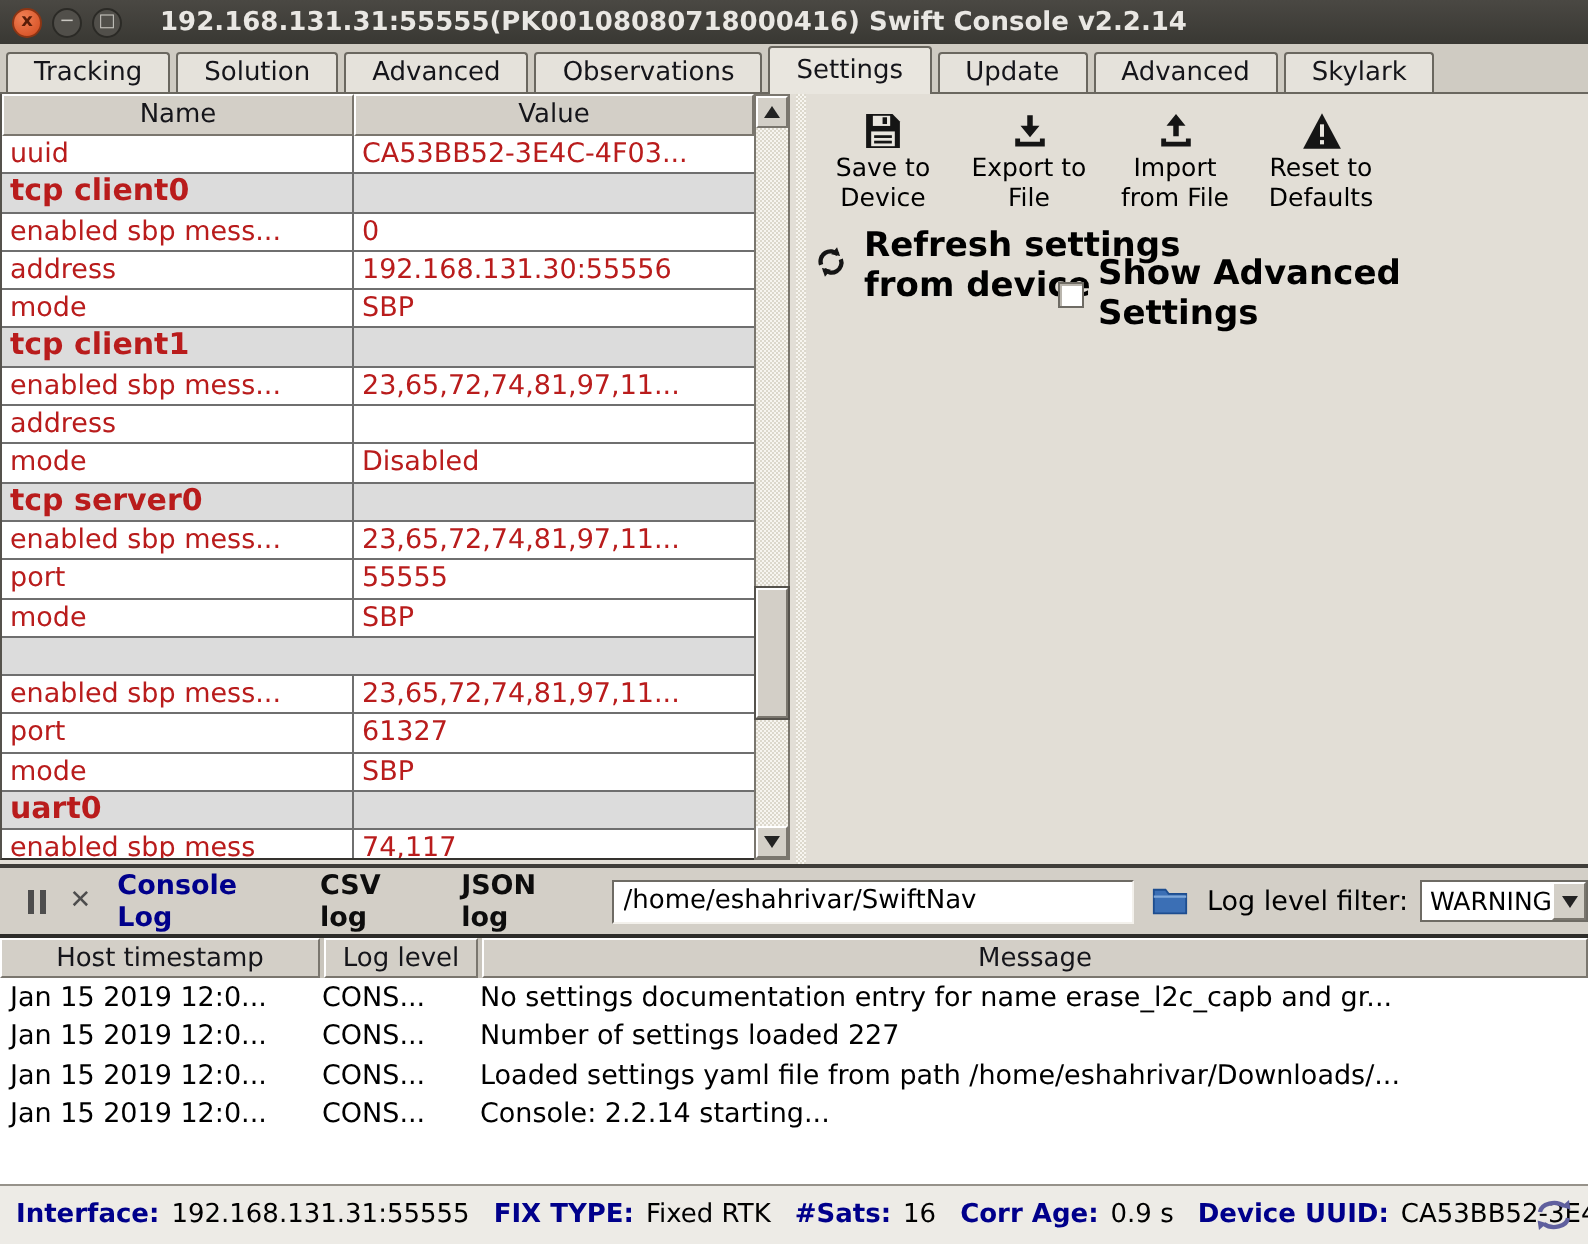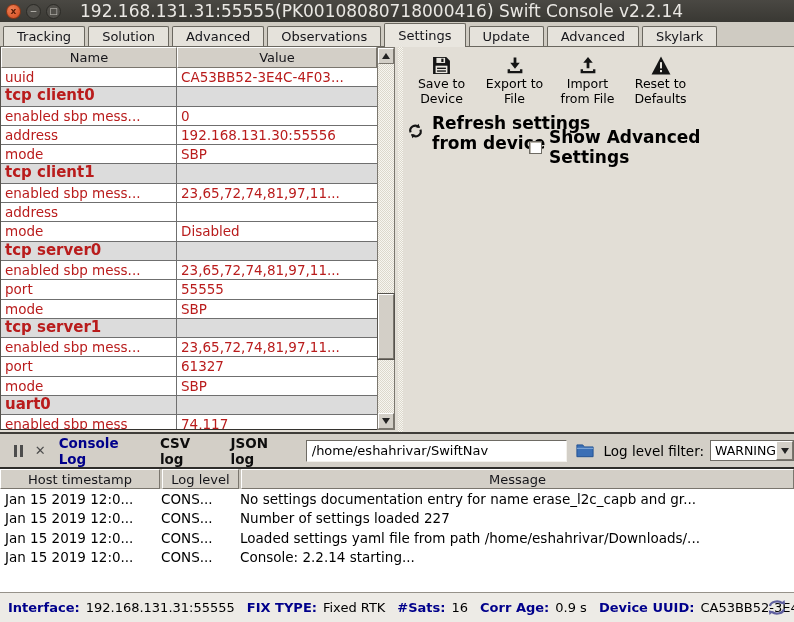--- a/index.html
+++ b/index.html
@@ -7,21 +7,21 @@
   body { font-family:"DejaVu Sans","Liberation Sans",sans-serif; }
   #app { position:relative; width:794px; height:622px; background:#d5d1c7; overflow:hidden; }
 
   
   .titlebar { position:absolute; top:0; left:0; width:794px; height:22px;
     background:linear-gradient(#4a4843,#393833); display:flex; align-items:center; padding-left:6px; }
   .winbtn { width:15px; height:15px; border-radius:50%; margin-right:5px;
     display:flex; align-items:center; justify-content:center; font-size:9px; line-height:1; cursor:default; }
   .winbtn.close { background:radial-gradient(circle at 35% 30%, #f08054, #d2491d); border:1px solid #8c3514; color:#591c07; font-weight:bold; }
   .winbtn.minmax { background:#514f4a; border:1px solid #2b2a26; color:#c9c7c1; }
-  .title-text { color:#e9e7e3; font-size:17px; font-weight:normal; margin-left:14px; white-space:nowrap; }
+  .title-text { color:#e9e7e3; font-size:13px; font-weight:bold; margin-left:14px; white-space:nowrap; }
 
   
   .tabbar { position:absolute; top:22px; left:0; width:794px; height:25px; background:#cfcbc2;
     display:flex; align-items:flex-end; padding-left:3px; border-bottom:1px solid #6a675f; }
   .tab { height:20px; line-height:19px; padding:0 13px; margin-right:3px; background:#e5e2db;
     border:1px solid #6a675f; border-bottom:none; border-radius:2px 2px 0 0; font-size:13px; color:#15151a; cursor:default; white-space:nowrap; }
   .tab.active { height:24px; line-height:24px; background:#e9e6df; margin-bottom:-1px; position:relative; z-index:2; }
 
   
   .main { position:absolute; top:47px; left:0; width:794px; height:385px; background:#e2ded6; }
@@ -183,21 +183,20 @@
           </div>
           <div class="srow item">
             <div class="scell name">port</div>
             <div class="scell value">55555</div>
           </div>
           <div class="srow item">
             <div class="scell name">mode</div>
             <div class="scell value">SBP</div>
           </div>
           <div class="srow section">
-            <div class="scell name">tcp server1</div>
             <div class="scell value"></div>
           </div>
           <div class="srow item">
             <div class="scell name">enabled sbp mess...</div>
             <div class="scell value">23,65,72,74,81,97,11...</div>
           </div>
           <div class="srow item">
             <div class="scell name">port</div>
             <div class="scell value">61327</div>
           </div>

